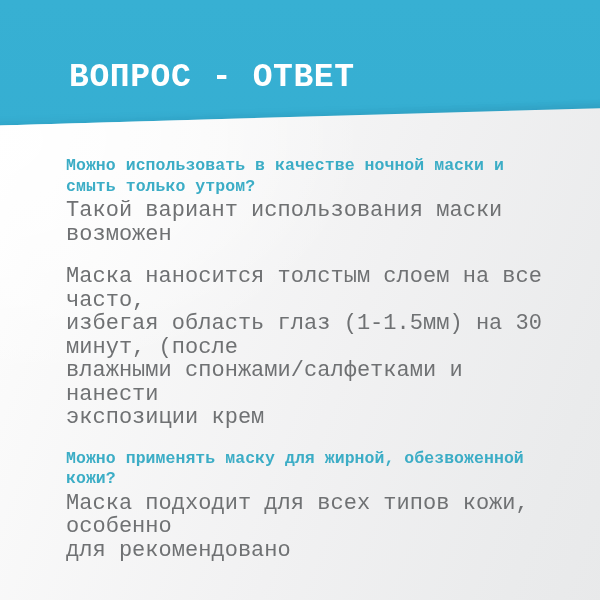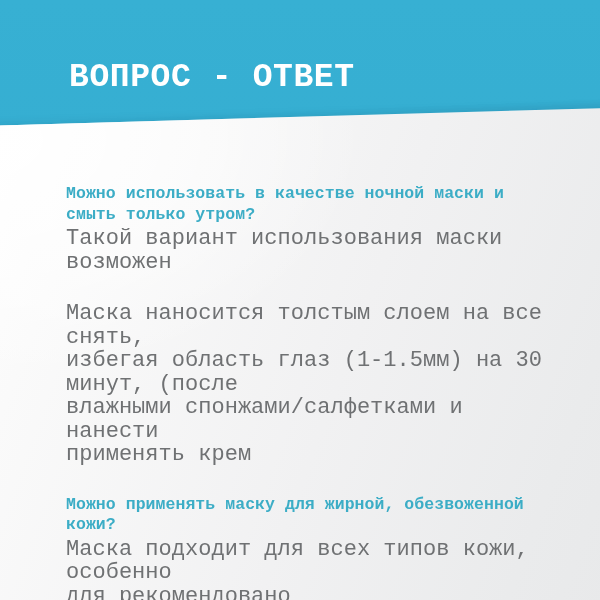--- a/index.html
+++ b/index.html
@@ -93,21 +93,21 @@
     pointer-events: none;
   }
 
   
   .content {
     position: absolute;
     left: 66px;
     top: 156px;
     width: 492px;
   }
-  .qa-block { margin-bottom: 19px; margin-top: 28px; }
+  .qa-block { margin-bottom: 19px; }
   .qa-block:last-child { margin-bottom: 0; }
 
   .question {
     color: #3CADC6;
     font-size: 16.5px;
     line-height: 20.5px;
     font-weight: 700;
     margin: 0 0 2px 0;
     letter-spacing: 0.05px;
   }
@@ -144,24 +144,24 @@
         <span class="ln">Можно использовать в качестве ночной маски</span>
         <span class="ln">и смыть только утром?</span>
       </p>
       <p class="answer">
         <span class="ln">Такой вариант использования маски возможен</span>
       </p>
     </div>
 
     <div class="qa-block">
       <p class="answer">
-        <span class="ln">Маска наносится толстым слоем на все снять,</span>
+        <span class="ln">Маска наносится толстым слоем на все часто,</span>
         <span class="ln">избегая область глаз (1-1.5мм) на 30 минут, (после</span>
         <span class="ln">влажными спонжами/салфетками и нанести</span>
-        <span class="ln">применять крем</span>
+        <span class="ln">экспозиции крем</span>
       </p>
     </div>
 
     <div class="qa-block">
       <p class="question">
         <span class="ln">Можно применять маску для жирной,</span>
         <span class="ln">обезвоженной кожи?</span>
       </p>
       <p class="answer">
         <span class="ln">Маска подходит для всех типов кожи, особенно</span>

